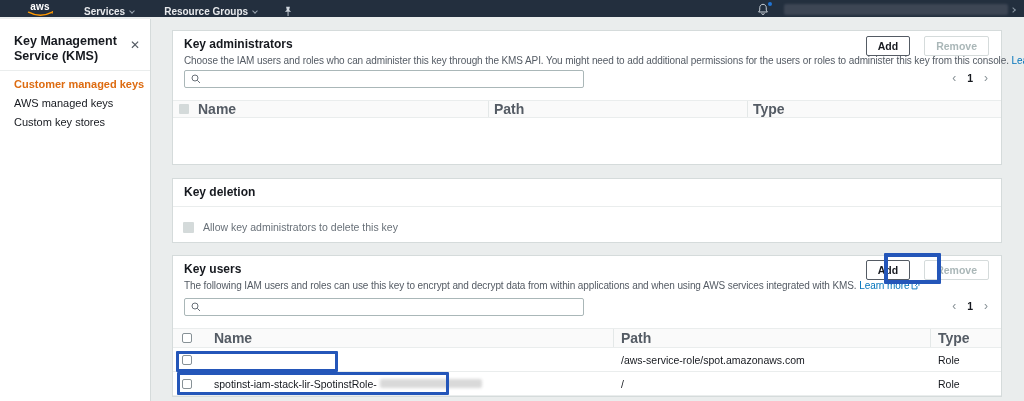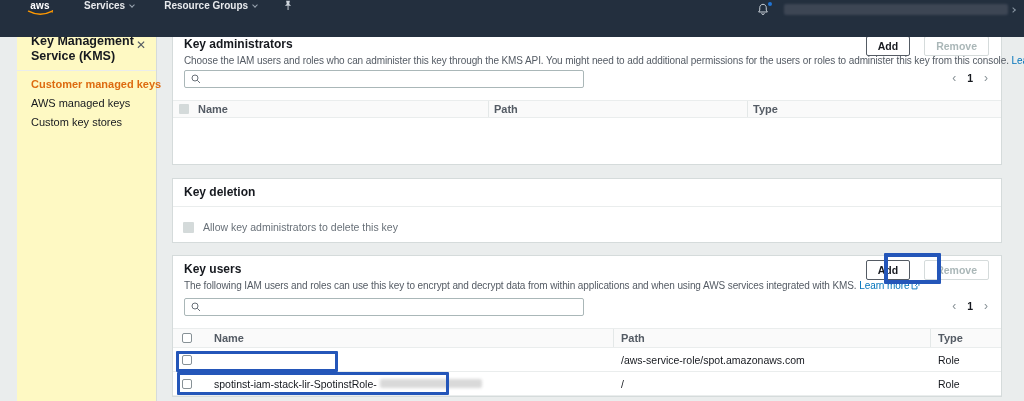--- a/index.html
+++ b/index.html
@@ -2,39 +2,39 @@
 <html style="--c-navbar_bg: #232f3e; --c-accent_orange: #dd6b10; --c-link_blue: #0073bb; --c-highlight_blue: #2456b9;"><head>
 <meta charset="utf-8">
 <style>
   * { margin:0; padding:0; box-sizing:border-box; }
   html,body { width:1024px; height:401px; }
   .screen {
     position:relative; width:1024px; height:401px; overflow:hidden;
     background:#eaeded; font-family:"Liberation Sans", sans-serif; color:#16191f;
   }
   
-  .topnav { position:absolute; top:0; left:0; width:100%; height:37px;
-    background:var(--c-navbar_bg,#232f3e); display:flex; align-items:flex-start; z-index:5; }
+  .topnav { position:absolute; top:0; left:0; width:100%; height:17px;
+    background:var(--c-navbar_bg,#232f3e); display:flex; align-items:flex-end; z-index:5; }
   .aws-logo { margin-left:26px; position:relative; width:28px; height:16px; cursor:pointer; }
   .aws-logo-text { display:block; text-align:center; color:#fff; font-weight:bold; font-size:10px; line-height:11px; letter-spacing:0.2px; }
   .aws-smile { position:absolute; left:1px; bottom:0; }
   .nav-item { display:flex; align-items:center; gap:5px; margin-left:30px; cursor:pointer;
     color:#e8eaed; font-size:10px; font-weight:bold; }
   .chev { width:4px; height:4px; border-right:1px solid #9aa5b1; border-bottom:1px solid #9aa5b1;
     transform:rotate(45deg); margin-top:-2px; }
   .pin-btn { margin-left:26px; display:flex; align-items:center; cursor:pointer; }
   .nav-right { position:absolute; right:9px; top:0; height:19px; display:flex; align-items:center; }
   .bell { position:relative; margin-right:15px; cursor:pointer; display:flex; }
   .bell-dot { position:absolute; top:-1px; right:-3px; width:4px; height:4px; border-radius:50%; background:#2074d5; }
   .redacted-nav { width:224px; height:11px; background:#3d4654; border-radius:2px; filter:blur(1.2px); cursor:pointer; }
   .acct-caret { width:4px; height:4px; border-right:1px solid #8a96a3; border-bottom:1px solid #8a96a3;
     transform:rotate(-45deg); margin-left:3px; }
   
-  .sidebar { position:absolute; top:19px; left:17px; bottom:0; width:140px;
-    background:#fef9c3; border-right:1px solid #d5dbdb; z-index:2; }
+  .sidebar { position:absolute; top:19px; left:0; bottom:0; width:151px;
+    background:#ffffff; border-right:1px solid #d5dbdb; z-index:2; }
   .sidebar-title { position:absolute; top:15px; left:14px; width:112px;
     font-size:12.5px; font-weight:bold; line-height:15px; color:#16191f; }
   .sidebar-close { position:absolute; top:20px; right:10px; font-size:12px; color:#545b64; cursor:pointer; line-height:12px; }
   .sidebar-divider { position:absolute; top:51px; left:0; right:0; border-top:1px solid #eaeded; }
   .sidebar-nav { position:absolute; top:56px; left:14px; right:4px; }
   .sidebar-item { font-size:11px; line-height:19px; height:19px; color:#16191f; cursor:pointer; white-space:nowrap; }
   .sidebar-item.selected { color:var(--c-accent_orange,#dd6b10); font-weight:bold; }
   
   .card { position:absolute; left:172px; width:830px; background:#fff; border:1px solid #d5dbdb; z-index:1; }
   #card-admins { top:30px; height:135px; }
@@ -61,21 +61,21 @@
   #card-admins .pager { top:41px; }
   #card-users .pager { top:44px; }
   .pchev { font-size:12px; line-height:12px; cursor:pointer; }
   .page-num { color:#16191f; font-weight:bold; cursor:pointer; }
   
   .thead { position:absolute; left:0; right:0; background:#fafafa;
     border-top:1px solid #eaeded; border-bottom:1px solid #eaeded; }
   #card-admins .thead { top:69px; height:18px; }
   #card-users .thead { top:72px; height:20px; }
   .th { position:absolute; top:0; height:100%; display:flex; align-items:center;
-    font-size:11px; font-weight:bold; color:#545b64; }
+    font-size:14px; font-weight:bold; color:#545b64; }
   .cdiv { position:absolute; top:0; bottom:0; width:1px; background:#e4e8e8; }
   #card-admins .th-cb { left:6px; }  #card-admins .th-name { left:25px; }
   #card-admins .th-path { left:321px; } #card-admins .th-type { left:580px; }
   #card-admins .cdiv1 { left:315px; } #card-admins .cdiv2 { left:574px; }
   #card-users .th-cb { left:9px; }  #card-users .th-name { left:41px; }
   #card-users .th-path { left:448px; } #card-users .th-type { left:765px; }
   #card-users .cdiv1 { left:440px; } #card-users .cdiv2 { left:757px; }
   .cb { width:10px; height:10px; border-radius:1px; cursor:pointer; }
   .cb.off-disabled { background:#d4dada; border:none; }
   .cb.off { background:#fff; border:1px solid #879196; border-radius:2px; }

